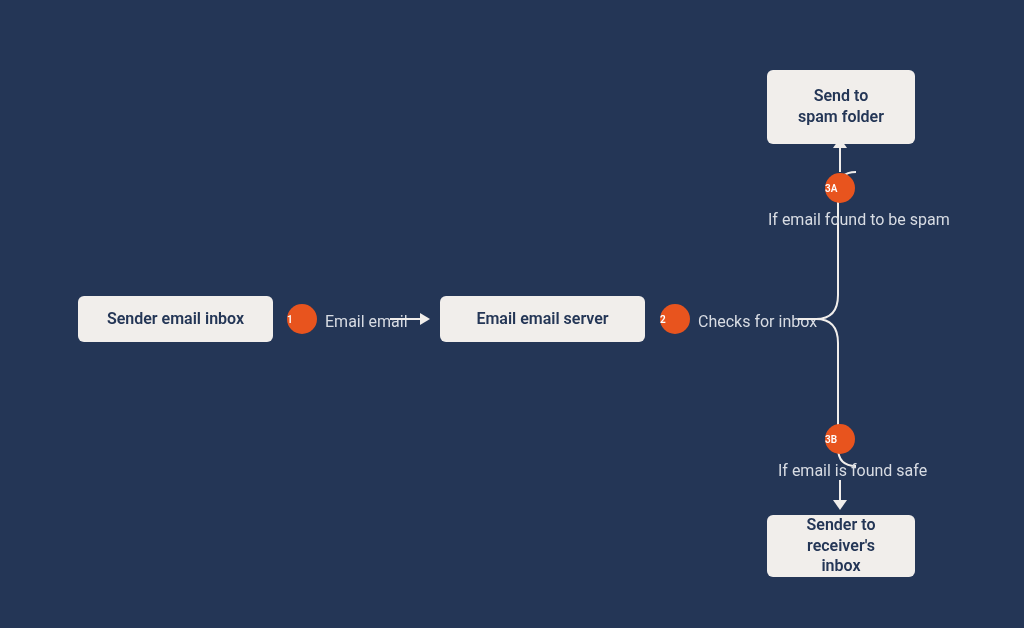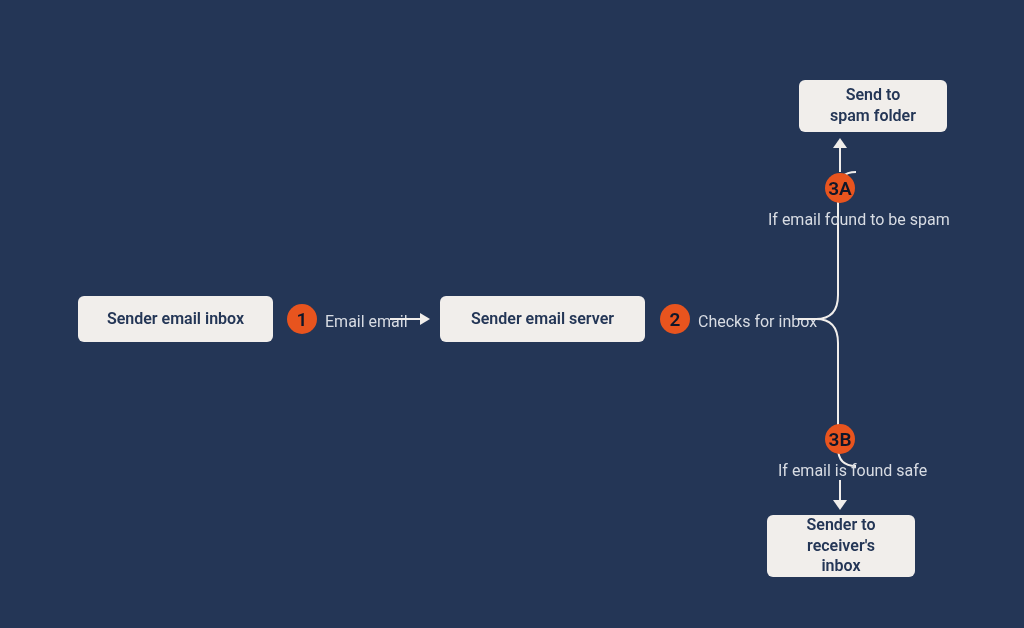--- a/index.html
+++ b/index.html
@@ -24,26 +24,26 @@
       font-size: 16px;
       padding: 12px 20px;
       line-height: 1.3;
     }
     .badge {
       position: absolute;
       width: 30px;
       height: 30px;
       border-radius: 50%;
       background: #e8541e;
-      color: #0f172a;
+      color: #ffffff;
       display: flex;
       align-items: center;
-      justify-content: center;
+      justify-content: flex-start;
       font-weight: 600;
-      font-size: 19px;
+      font-size: 10px;
     }
     .label {
       position: absolute;
       color: #d8dce3;
       font-size: 16px;
       white-space: nowrap;
     }
     .arrow-line {
       position: absolute;
       background: #f1eeeb;
@@ -67,21 +67,21 @@
 
 <div class="badge" style="left:287px; top:304px;">
   <span>1</span>
 </div>
 <div class="label" style="left:325px; top:312px;">Email email</div>
 
 <div class="arrow-line" style="left:390px; top:318px; width:30px; height:2px;"></div>
 <div class="arrow-head" style="left:420px; top:313px; border-left:10px solid #f1eeeb; border-top:6px solid transparent; border-bottom:6px solid transparent;"></div>
 
 <div class="box" style="left:440px; top:296px; width:205px; height:46px;">
-  <span>Sender email server</span>
+  <span>Email email server</span>
 </div>
 
 <div class="badge" style="left:660px; top:304px;">
   <span>2</span>
 </div>
 <div class="label" style="left:698px; top:312px;">Checks for inbox</div>
 
 <svg class="connector" style="left:798px; top:160px;" width="70" height="310">
 
   <path d="M 0 159 L 18 159" stroke="#f1eeeb" stroke-width="2" fill="none"></path>
@@ -92,21 +92,21 @@
 </svg>
 
 <div class="badge" style="left:825px; top:173px;">
   <span>3A</span>
 </div>
 <div class="label" style="left:768px; top:210px;">If email found to be spam</div>
 
 <div class="arrow-line" style="left:839px; top:148px; width:2px; height:24px;"></div>
 <div class="arrow-head" style="left:833px; top:138px; border-bottom:10px solid #f1eeeb; border-left:7px solid transparent; border-right:7px solid transparent;"></div>
 
-<div class="box" style="left:767px; top:80px; width:148px; height:52px; white-space:pre-line;margin-left:32px;">
+<div class="box" style="left:767px; top:70px; width:148px; height:74px; white-space:pre-line;">
   <span>Send to
 spam folder</span>
 </div>
 
 <div class="badge" style="left:825px; top:424px;">
   <span>3B</span>
 </div>
 <div class="label" style="left:778px; top:461px;">If email is found safe</div>
 
 <div class="arrow-line" style="left:839px; top:480px; width:2px; height:20px;"></div>

